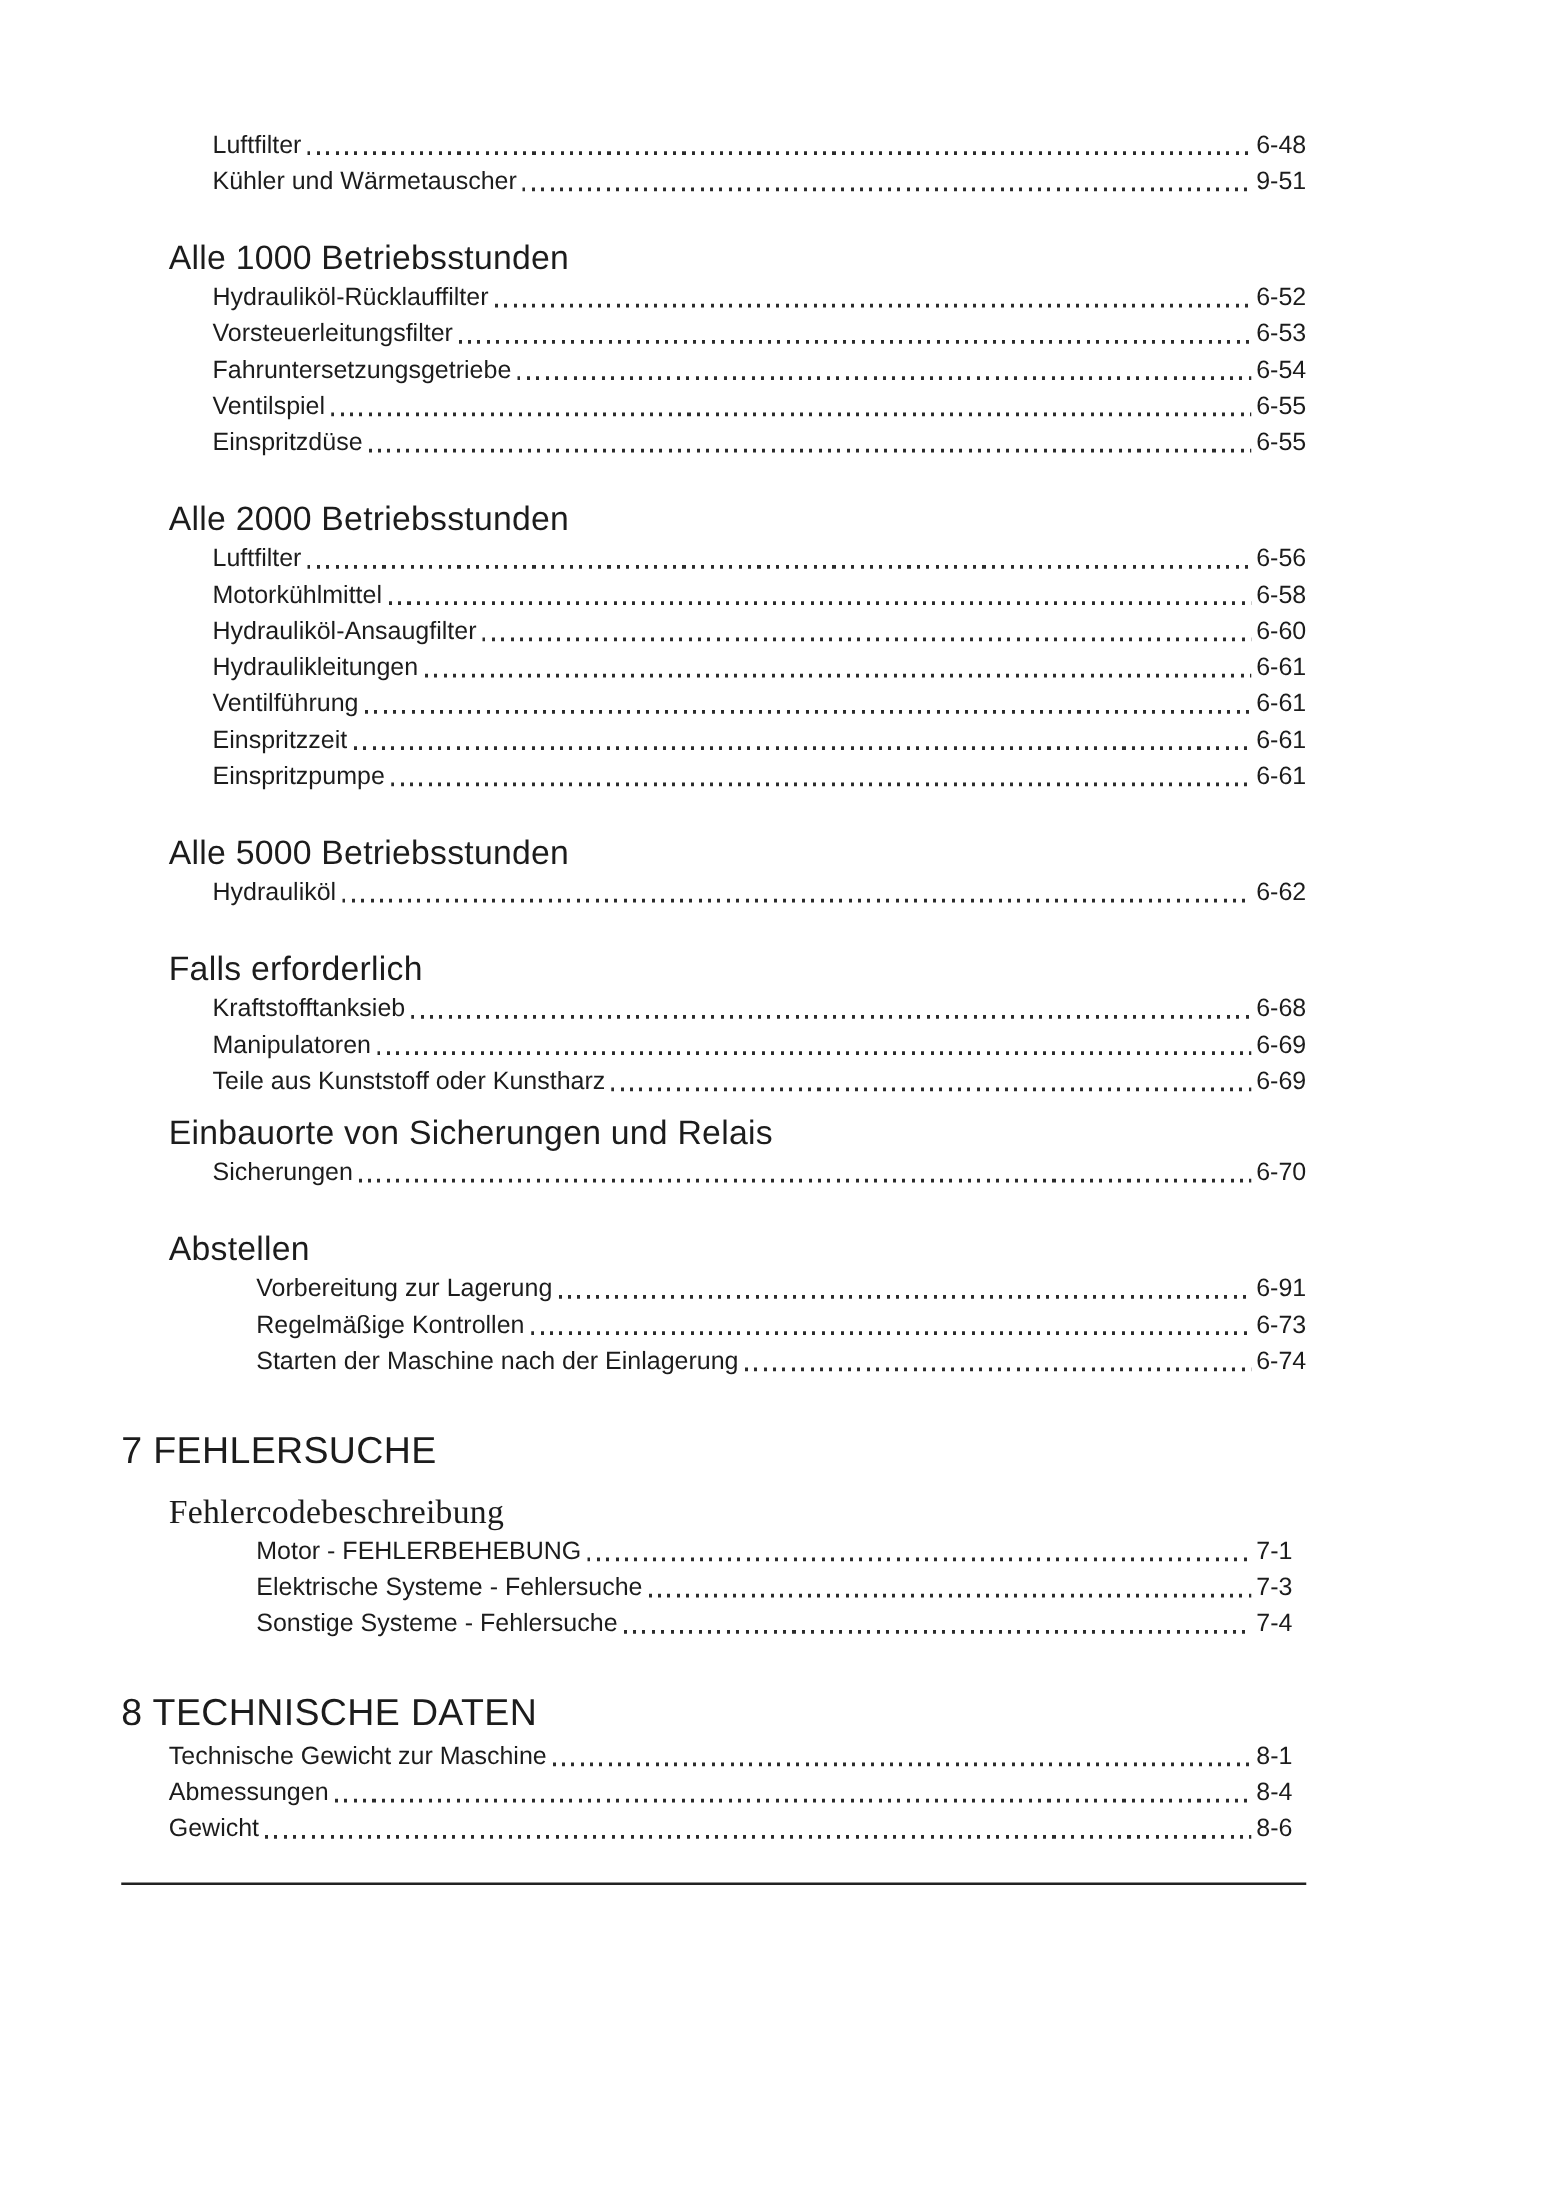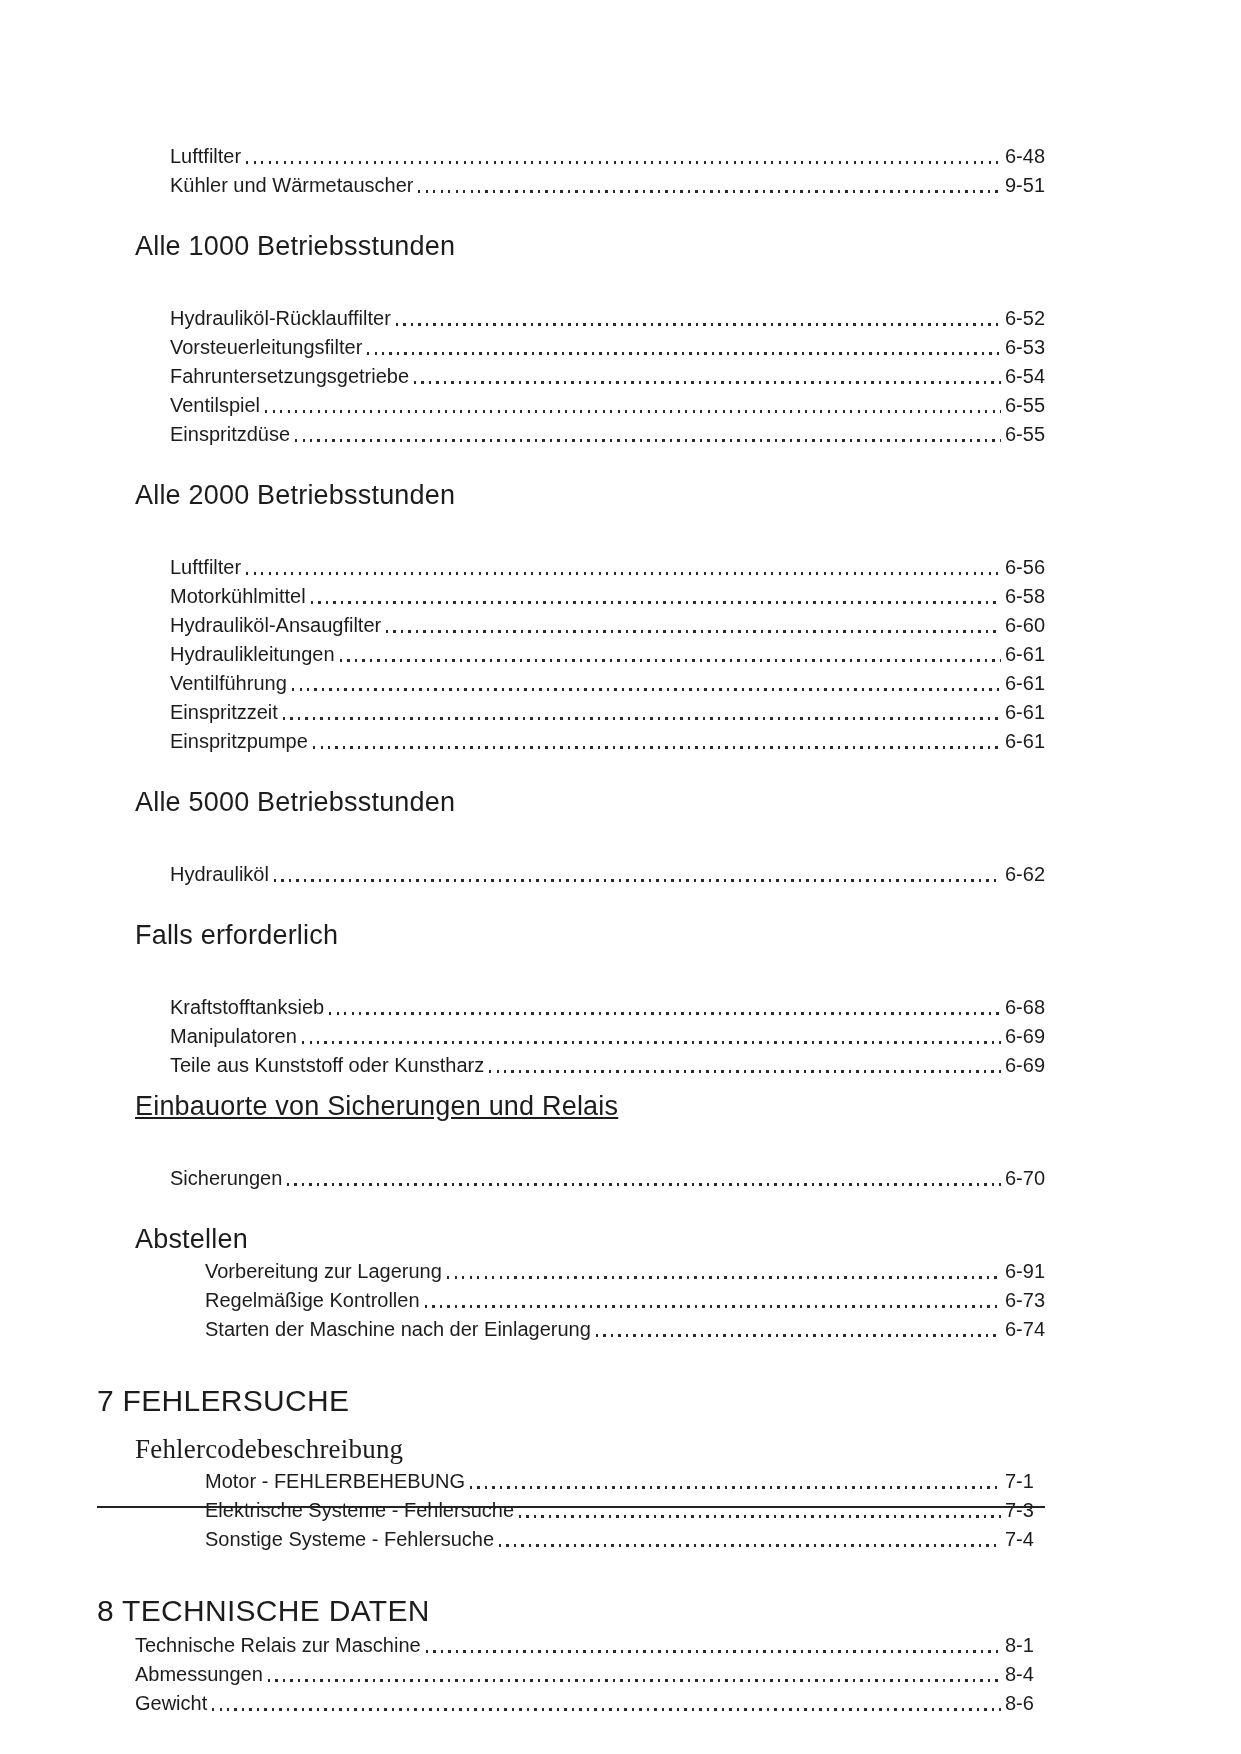--- a/index.html
+++ b/index.html
@@ -29,25 +29,25 @@
     margin: 28px 0 0 38px;
     letter-spacing: 0.2px;
   }
   .heading-chapter {
     font-size: 30px;
     line-height: 41px;
     font-weight: 400;
     margin: 36px 0 0 0;
     letter-spacing: 0.3px;
   }
-  .tight { margin-top: 8px; text-decoration: underline; }
+  .tight { margin-top: 8px; }
   .after-chapter { margin-top: 10px; font-family: Liberation Serif, serif; }
   .entries { width: 100%; box-sizing: border-box; }
   .entries.level-0 { padding-left: 38px; }
-  .entries.level-1 { padding-left: 73px; margin-top: 40px; }
+  .entries.level-1 { padding-left: 73px; }
   .entries.level-2 { padding-left: 108px; }
   .row {
     display: flex;
     align-items: baseline;
     font-size: 20px;
     line-height: 29px;
     height: 29px;
   }
   .label {
     white-space: nowrap;
@@ -230,21 +230,21 @@
   </div>
         <div class="row">
     <span class="label">Sonstige Systeme - Fehlersuche</span>
     <span class="dots"></span>
     <span class="pagenum">7-4</span>
   </div>
       </div>
       <div class="heading-chapter">8 TECHNISCHE DATEN</div>
       <div class="entries level-0">
         <div class="row">
-    <span class="label">Technische Relais zur Maschine</span>
+    <span class="label">Technische Gewicht zur Maschine</span>
     <span class="dots"></span>
     <span class="pagenum">8-1</span>
   </div>
         <div class="row">
     <span class="label">Abmessungen</span>
     <span class="dots"></span>
     <span class="pagenum">8-4</span>
   </div>
         <div class="row">
     <span class="label">Gewicht</span>

